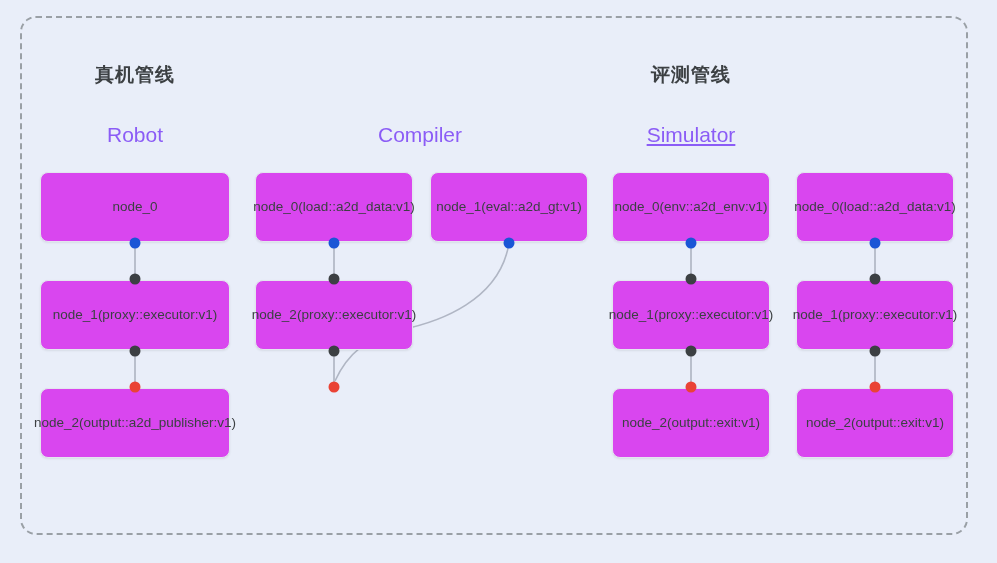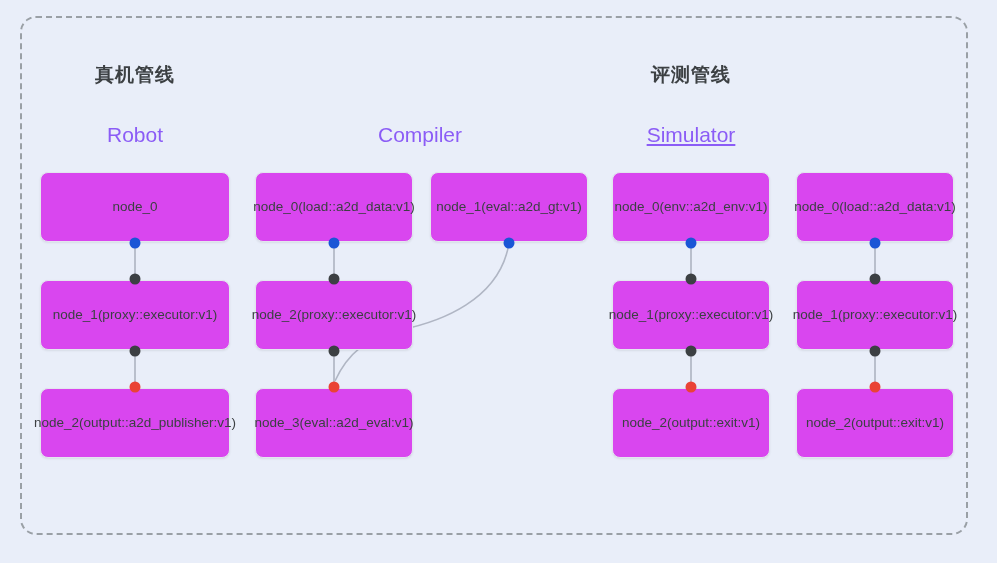--- a/index.html
+++ b/index.html
@@ -158,24 +158,20 @@
   <div class="port port-blue" style="left:509px; top:243px;"></div>
 
   <div class="node" style="left:255px; top:280px; width:158px; height:70px;">
     <div class="node-title">node_2</div>
     <div class="node-sub">(proxy::executor:v1)</div>
   </div>
   <div class="port port-dark" style="left:334px; top:351px;"></div>
   <div class="link-v" style="left:333px; top:351px; height:36px;"></div>
   <div class="port port-red" style="left:334px; top:387px;"></div>
 
-  <div class="node" style="left:255px; top:388px; width:158px; height:70px;">
-    <div class="node-title">node_3</div>
-    <div class="node-sub">(eval::a2d_eval:v1)</div>
-  </div>
 
   <div class="col-title" style="left:612px; width:158px;">评测管线</div>
   <div class="col-subtitle" style="left:612px; width:158px;text-decoration:underline;">Simulator</div>
 
   <div class="node" style="left:612px; top:172px; width:158px; height:70px;">
     <div class="node-title">node_0</div>
     <div class="node-sub">(env::a2d_env:v1)</div>
   </div>
   <div class="port port-blue" style="left:691px; top:243px;"></div>
   <div class="link-v" style="left:690px; top:243px; height:36px;"></div>

